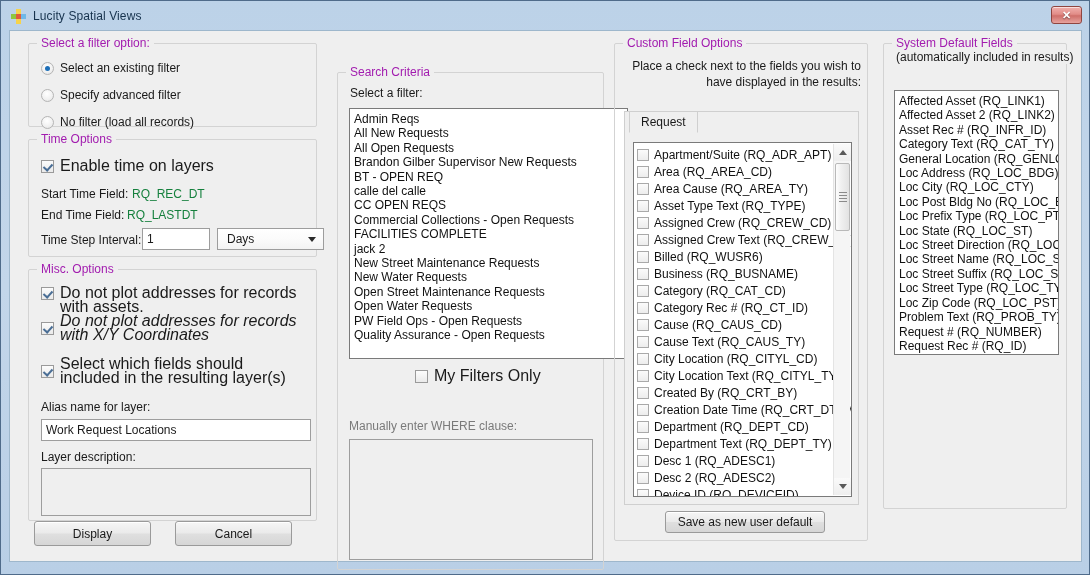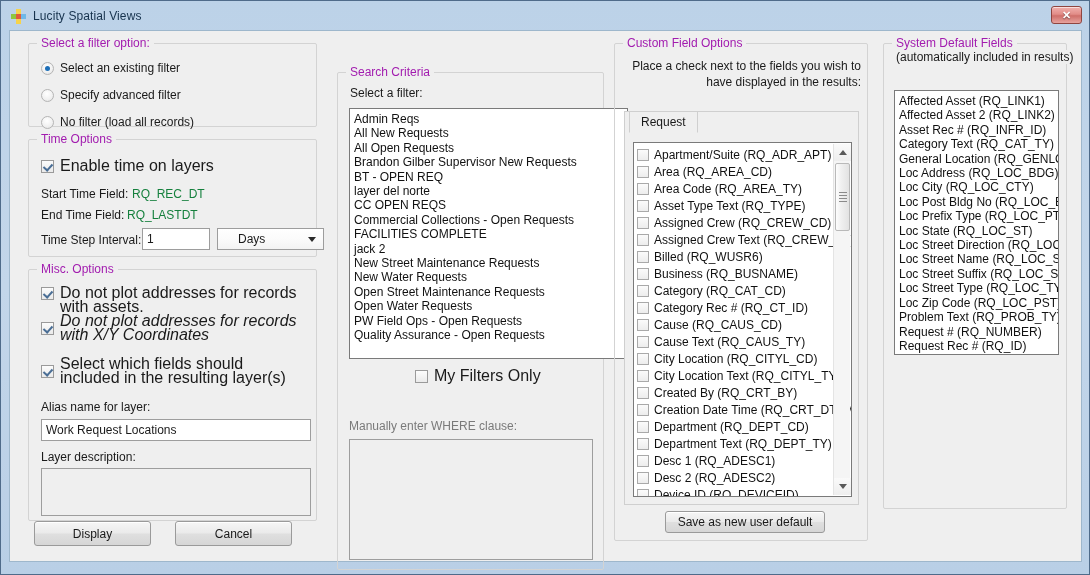--- a/index.html
+++ b/index.html
@@ -171,21 +171,21 @@
     padding: 2px 4px;
     line-height: 16px;
     font-family: "Liberation Sans", sans-serif;
   }
   .combo {
     position: absolute;
     background: linear-gradient(180deg,#ffffff 0%, #fbfbfb 50%, #f3f3f3 100%);
     border: 1px solid #9d9d9d;
     font-size: 12px; color:#1a1a1a;
     display:flex; align-items:center;
-    padding-left: 20px;
+    padding-left: 9px;
     cursor: pointer;
   }
   .combo .arrow {
     position:absolute; right:7px; top:50%;
     margin-top:-2px;
     width:0;height:0;
     border-left:4px solid transparent;
     border-right:4px solid transparent;
     border-top:5px solid #2b2b2b;
   }
@@ -394,21 +394,21 @@
 
       <div class="lbl" style="left:12px; top:13px;">Select a filter:</div>
 
       <div class="listbox" style="left:11px; top:35px; width:279px; height:251px;">
         <div class="inner" id="filter-list">
             <div class="li">Admin Reqs</div>
             <div class="li">All New Requests</div>
             <div class="li">All Open Requests</div>
             <div class="li">Brandon Gilber Supervisor New Requests</div>
             <div class="li">BT - OPEN REQ</div>
-            <div class="li">layer del norte</div>
+            <div class="li">calle del calle</div>
             <div class="li">CC OPEN REQS</div>
             <div class="li">Commercial Collections - Open Requests</div>
             <div class="li">FACILITIES COMPLETE</div>
             <div class="li">jack 2</div>
             <div class="li">New Street Maintenance Requests</div>
             <div class="li">New Water Requests</div>
             <div class="li">Open Street Maintenance Requests</div>
             <div class="li">Open Water Requests</div>
             <div class="li">PW Field Ops - Open Requests</div>
             <div class="li">Quality Assurance - Open Requests</div>
@@ -440,21 +440,21 @@
               <div class="cl-row">
                 <span class="cl-box"></span>
                 <span class="t">Apartment/Suite (RQ_ADR_APT)</span>
               </div>
               <div class="cl-row">
                 <span class="cl-box"></span>
                 <span class="t">Area (RQ_AREA_CD)</span>
               </div>
               <div class="cl-row">
                 <span class="cl-box"></span>
-                <span class="t">Area Code (RQ_AREA_TY)</span>
+                <span class="t">Area Cause (RQ_AREA_TY)</span>
               </div>
               <div class="cl-row">
                 <span class="cl-box"></span>
                 <span class="t">Asset Type Text (RQ_TYPE)</span>
               </div>
               <div class="cl-row">
                 <span class="cl-box"></span>
                 <span class="t">Assigned Crew (RQ_CREW_CD)</span>
               </div>
               <div class="cl-row">

